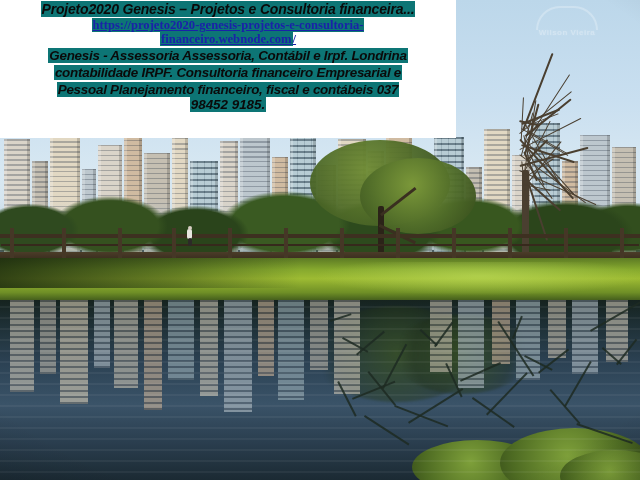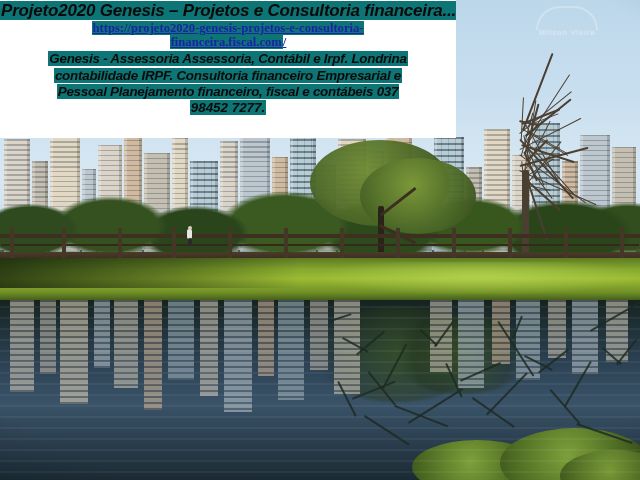--- a/index.html
+++ b/index.html
@@ -246,21 +246,21 @@
     font-style: italic;
     padding: 0 1px;
     box-decoration-break: clone;
     -webkit-box-decoration-break: clone;
   }
   .line-title {
     font-size: 14.2px;
     letter-spacing: -0.2px;
     padding-top: 2px;
   }
-  .line-title .hl { font-size: 17px; }
+  .line-title .hl { font-size: 14px; }
 
   .line-url {
     font-family: "Liberation Serif", serif;
     font-size: 12.6px;
     letter-spacing: 0px;
     padding-top: 3px;
   }
   .line-url .hl {
     color: #1a22a8;
     font-style: normal;
@@ -493,33 +493,33 @@
 
     <div class="tline line-title">
       <span class="hl">Projeto2020 Genesis – Projetos e Consultoria financeira...</span>
     </div>
 
     <div class="tline line-url">
       <span class="hl">https://projeto2020-genesis-projetos-e-consultoria-</span>
     </div>
 
     <div class="tline line-url2">
-      <span class="hl">financeira.fiscal.com</span><span class="tail">/</span>
+      <span class="hl">financeiro.webnode.com</span><span class="tail">/</span>
     </div>
 
     <div class="tline line-body">
       <span class="hl">Genesis  - Assessoria Assessoria, Contábil e Irpf. Londrina</span>
     </div>
 
     <div class="tline line-body">
       <span class="hl">contabilidade IRPF. Consultoria financeiro Empresarial e</span>
     </div>
 
     <div class="tline line-body">
       <span class="hl">Pessoal Planejamento financeiro, fiscal e contábeis 037</span>
     </div>
 
     <div class="tline line-phone">
-      <span class="hl">98452 7277.</span>
+      <span class="hl">98452 9185.</span>
     </div>
 
   </div>
 </div>
 
 </body></html>

